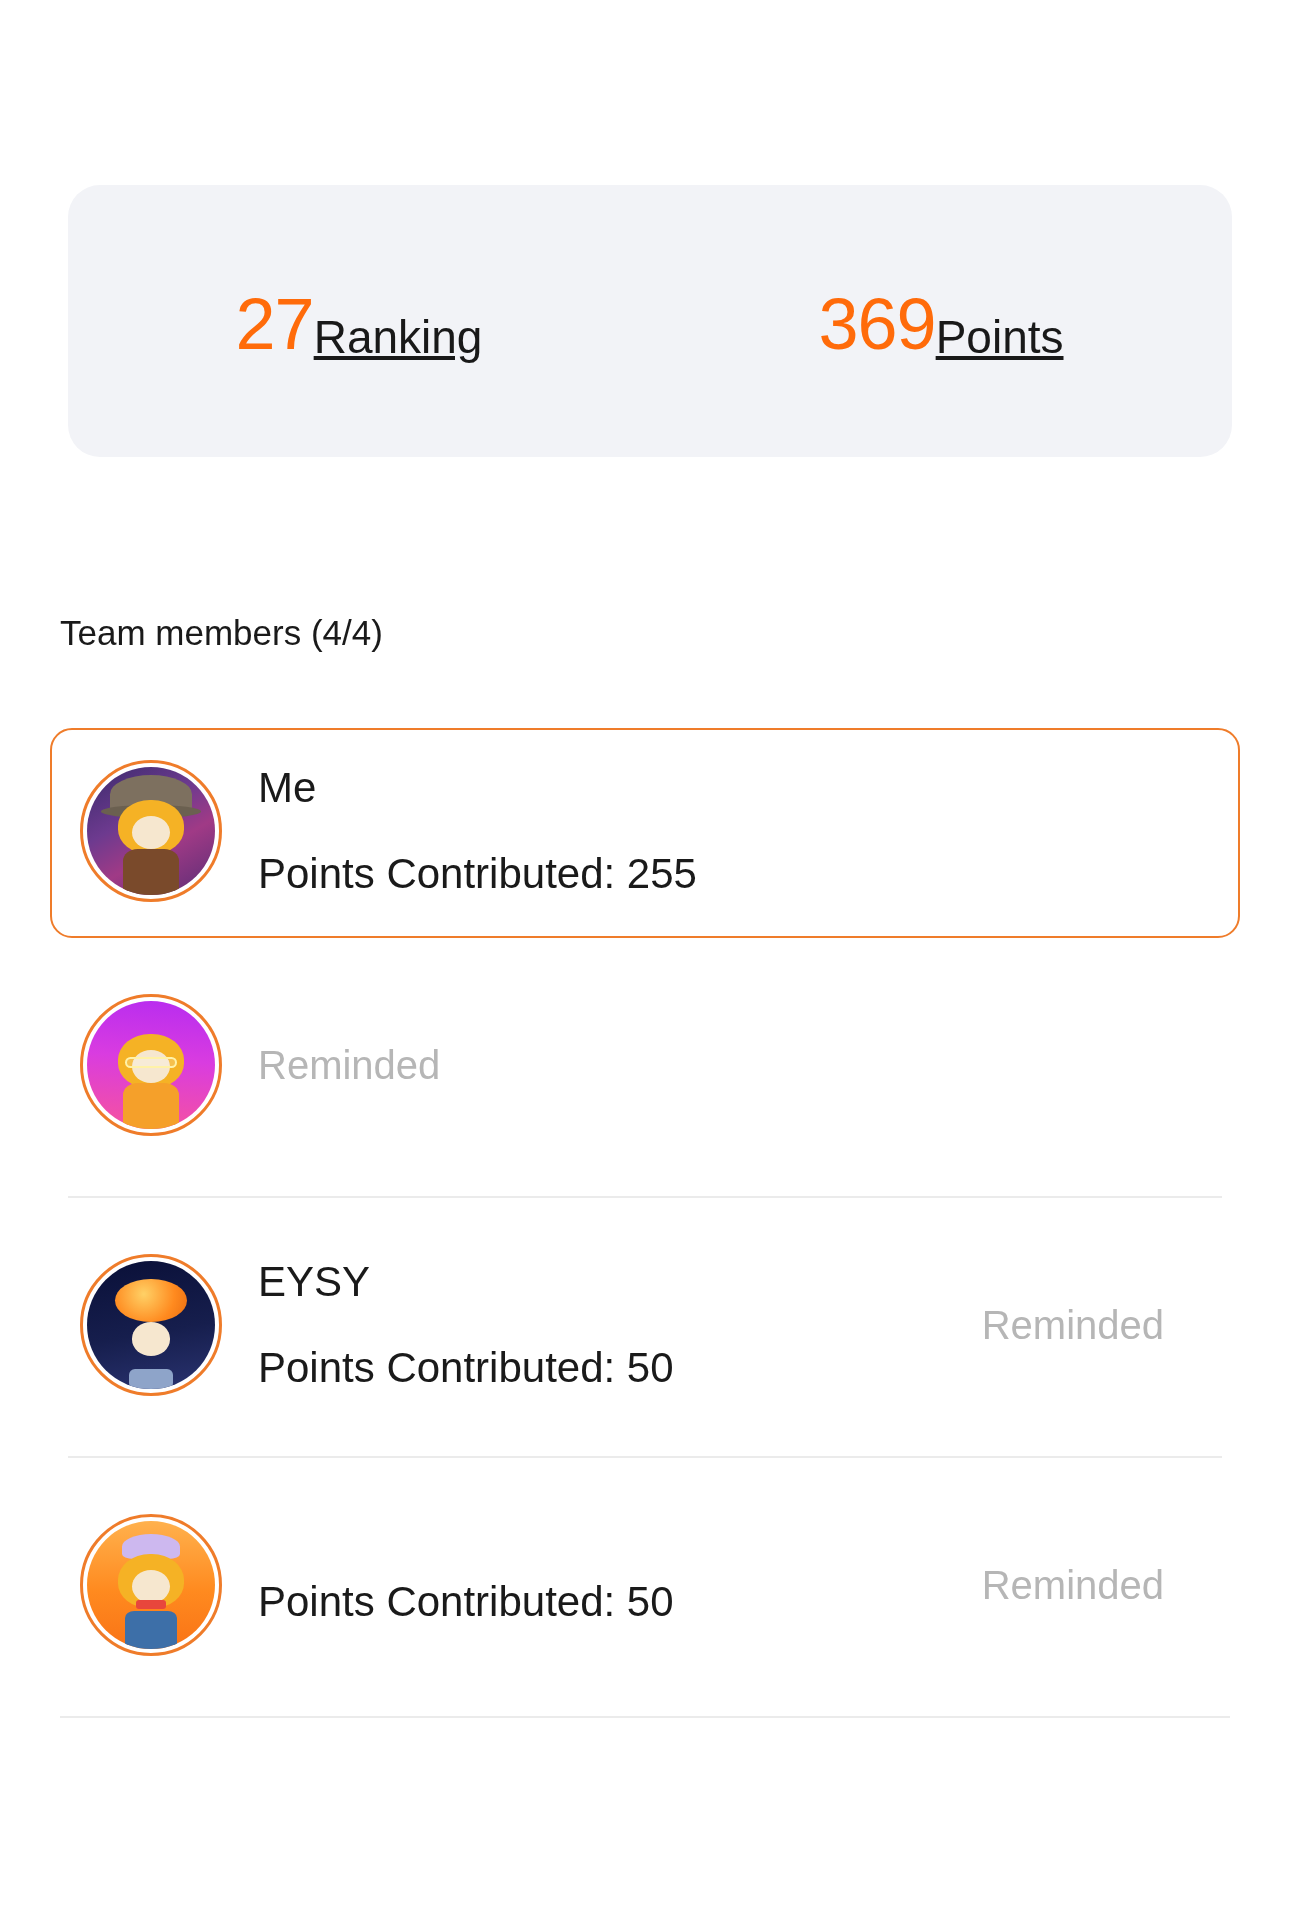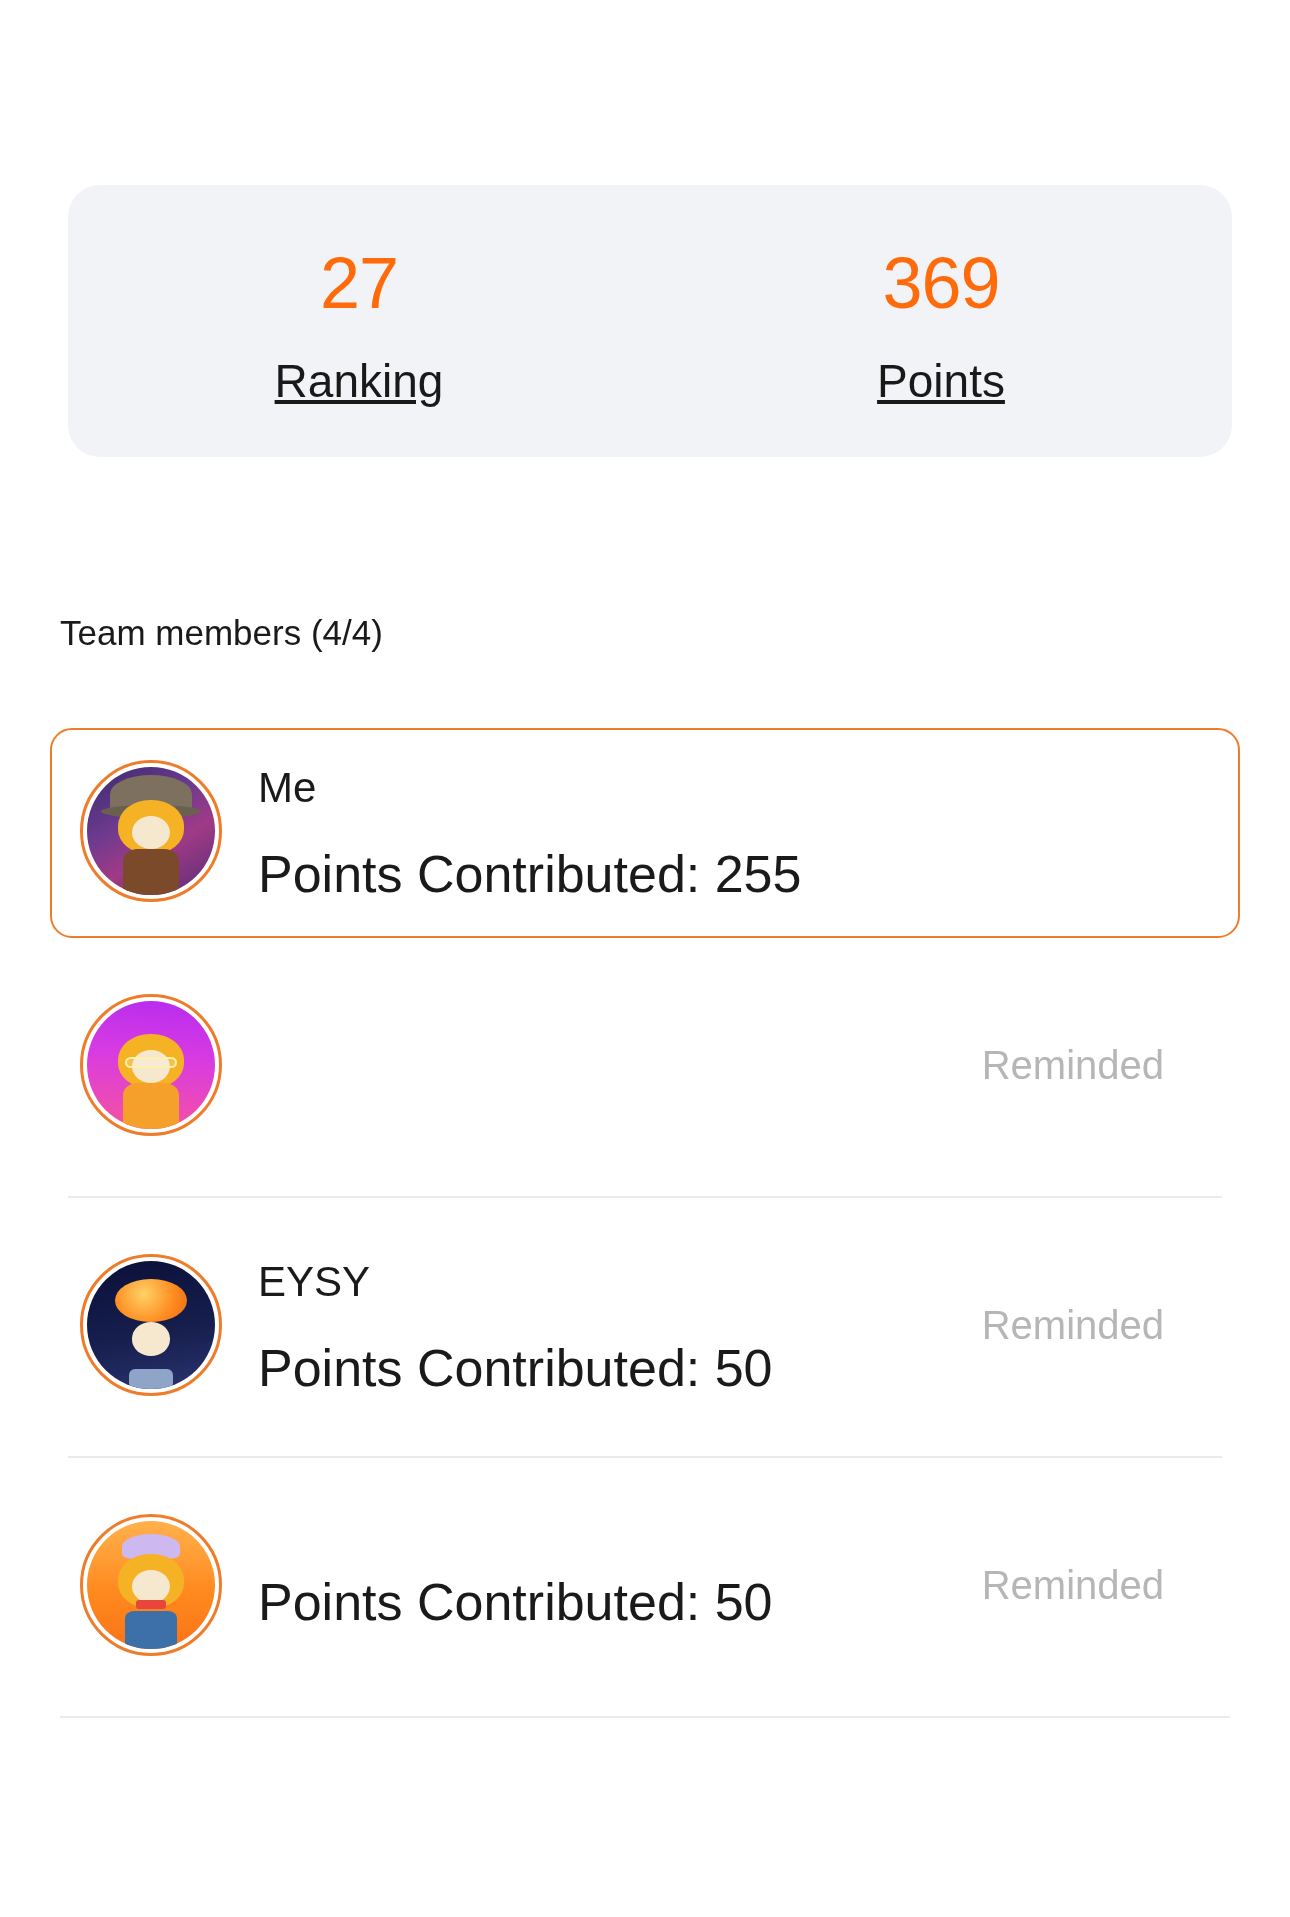--- a/index.html
+++ b/index.html
@@ -68,21 +68,21 @@
     top: 185px;
     width: 1164px;
     height: 272px;
     background: #f2f3f7;
     border-radius: 32px;
     display: flex;
   }
   .stat {
     flex: 1;
     display: flex;
-    flex-direction: column;
+    flex-direction: row;
     align-items: center;
     justify-content: center;
     padding-top: 6px;
   }
   .stat-value {
     font-size: 72px;
     line-height: 88px;
     color: #ff6b0a;
     font-weight: 400;
     letter-spacing: -1px;
@@ -109,21 +109,20 @@
 
   
   .members { position: absolute; left: 0; top: 728px; width: 1290px; }
 
   .member-row {
     position: relative;
     display: flex;
     align-items: center;
     height: 258px;
     padding: 0 58px 4px 0;
-    justify-content: space-between;
   }
   .member-row.highlight {
     margin: 0 50px;
     width: 1190px;
     border: 2px solid #ef7c2a;
     border-radius: 22px;
     height: 210px;
     padding-right: 0;
   }
   .member-row.plain { margin: 0 68px; width: 1154px; }
@@ -247,21 +246,21 @@
   }
   .member-name {
     font-size: 42px;
     line-height: 52px;
     color: #1a1a1a;
     font-weight: 400;
     white-space: nowrap;
   }
   .member-points {
     margin-top: 34px;
-    font-size: 52px;
+    font-size: 42px;
     line-height: 52px;
     color: #1a1a1a;
     font-weight: 400;
     white-space: nowrap;
   }
   .member-status {
     flex: 0 0 auto;
     font-size: 40px;
     line-height: 50px;
     color: #b6b6b6;

